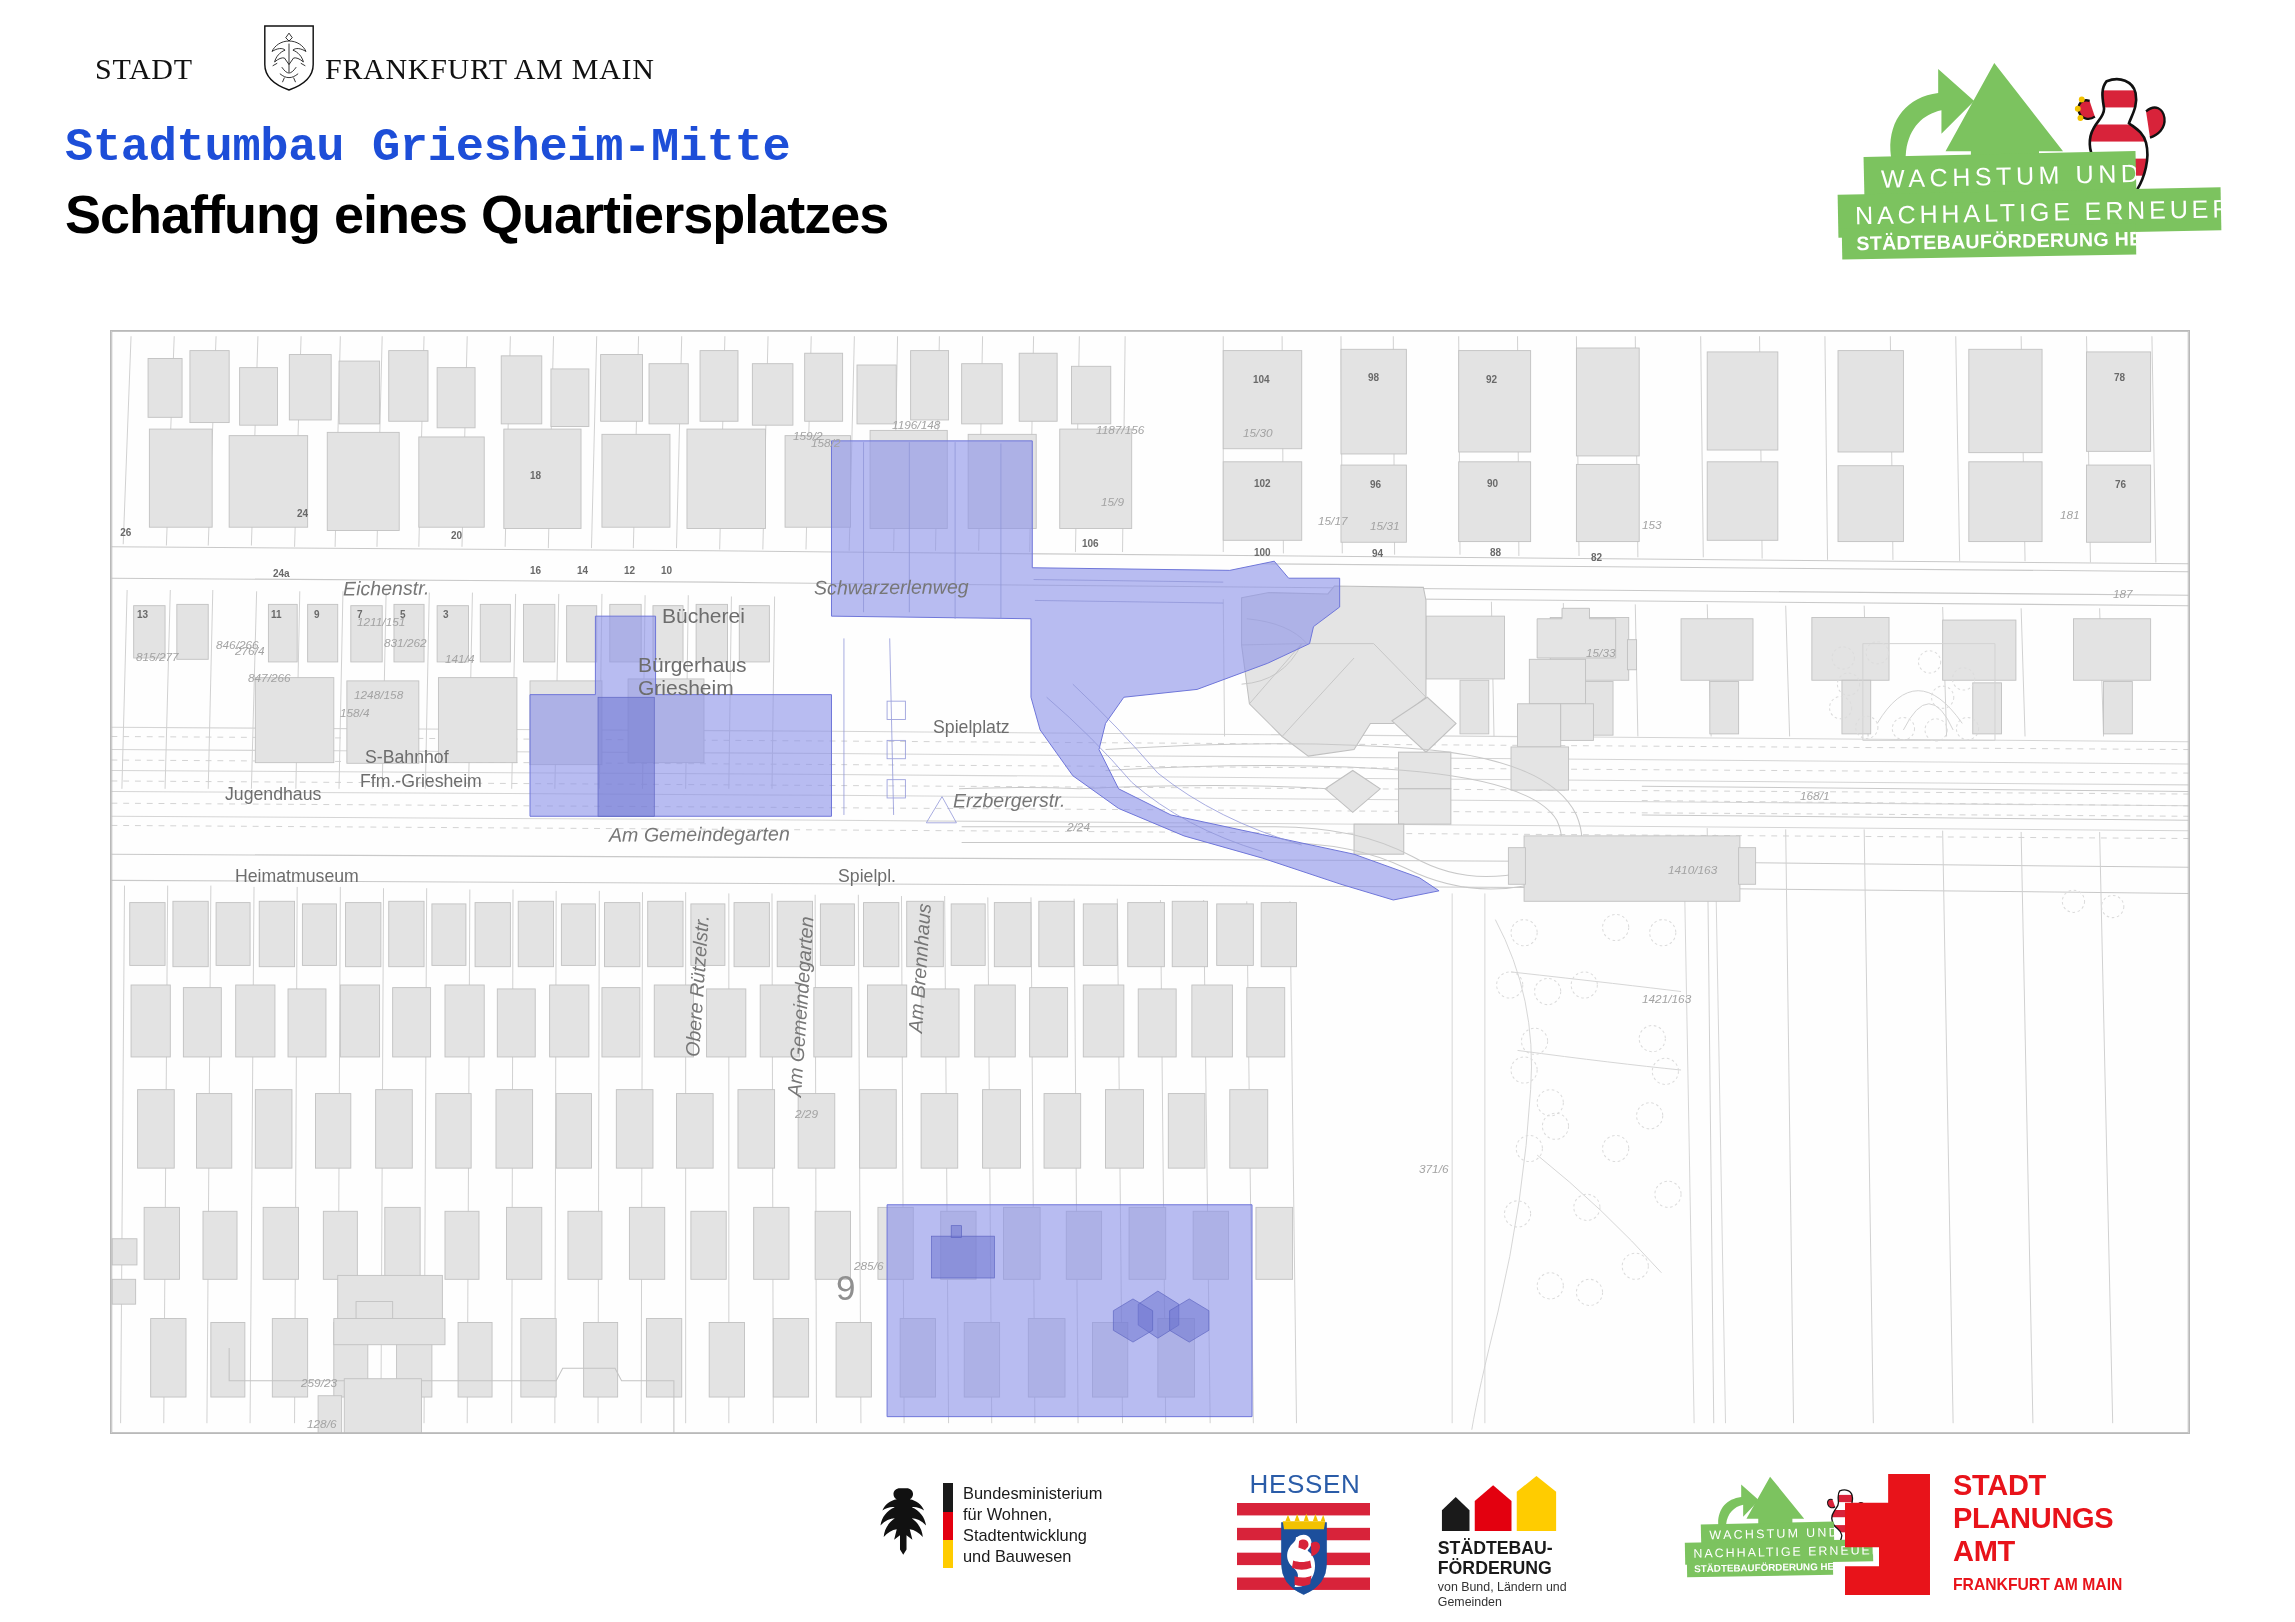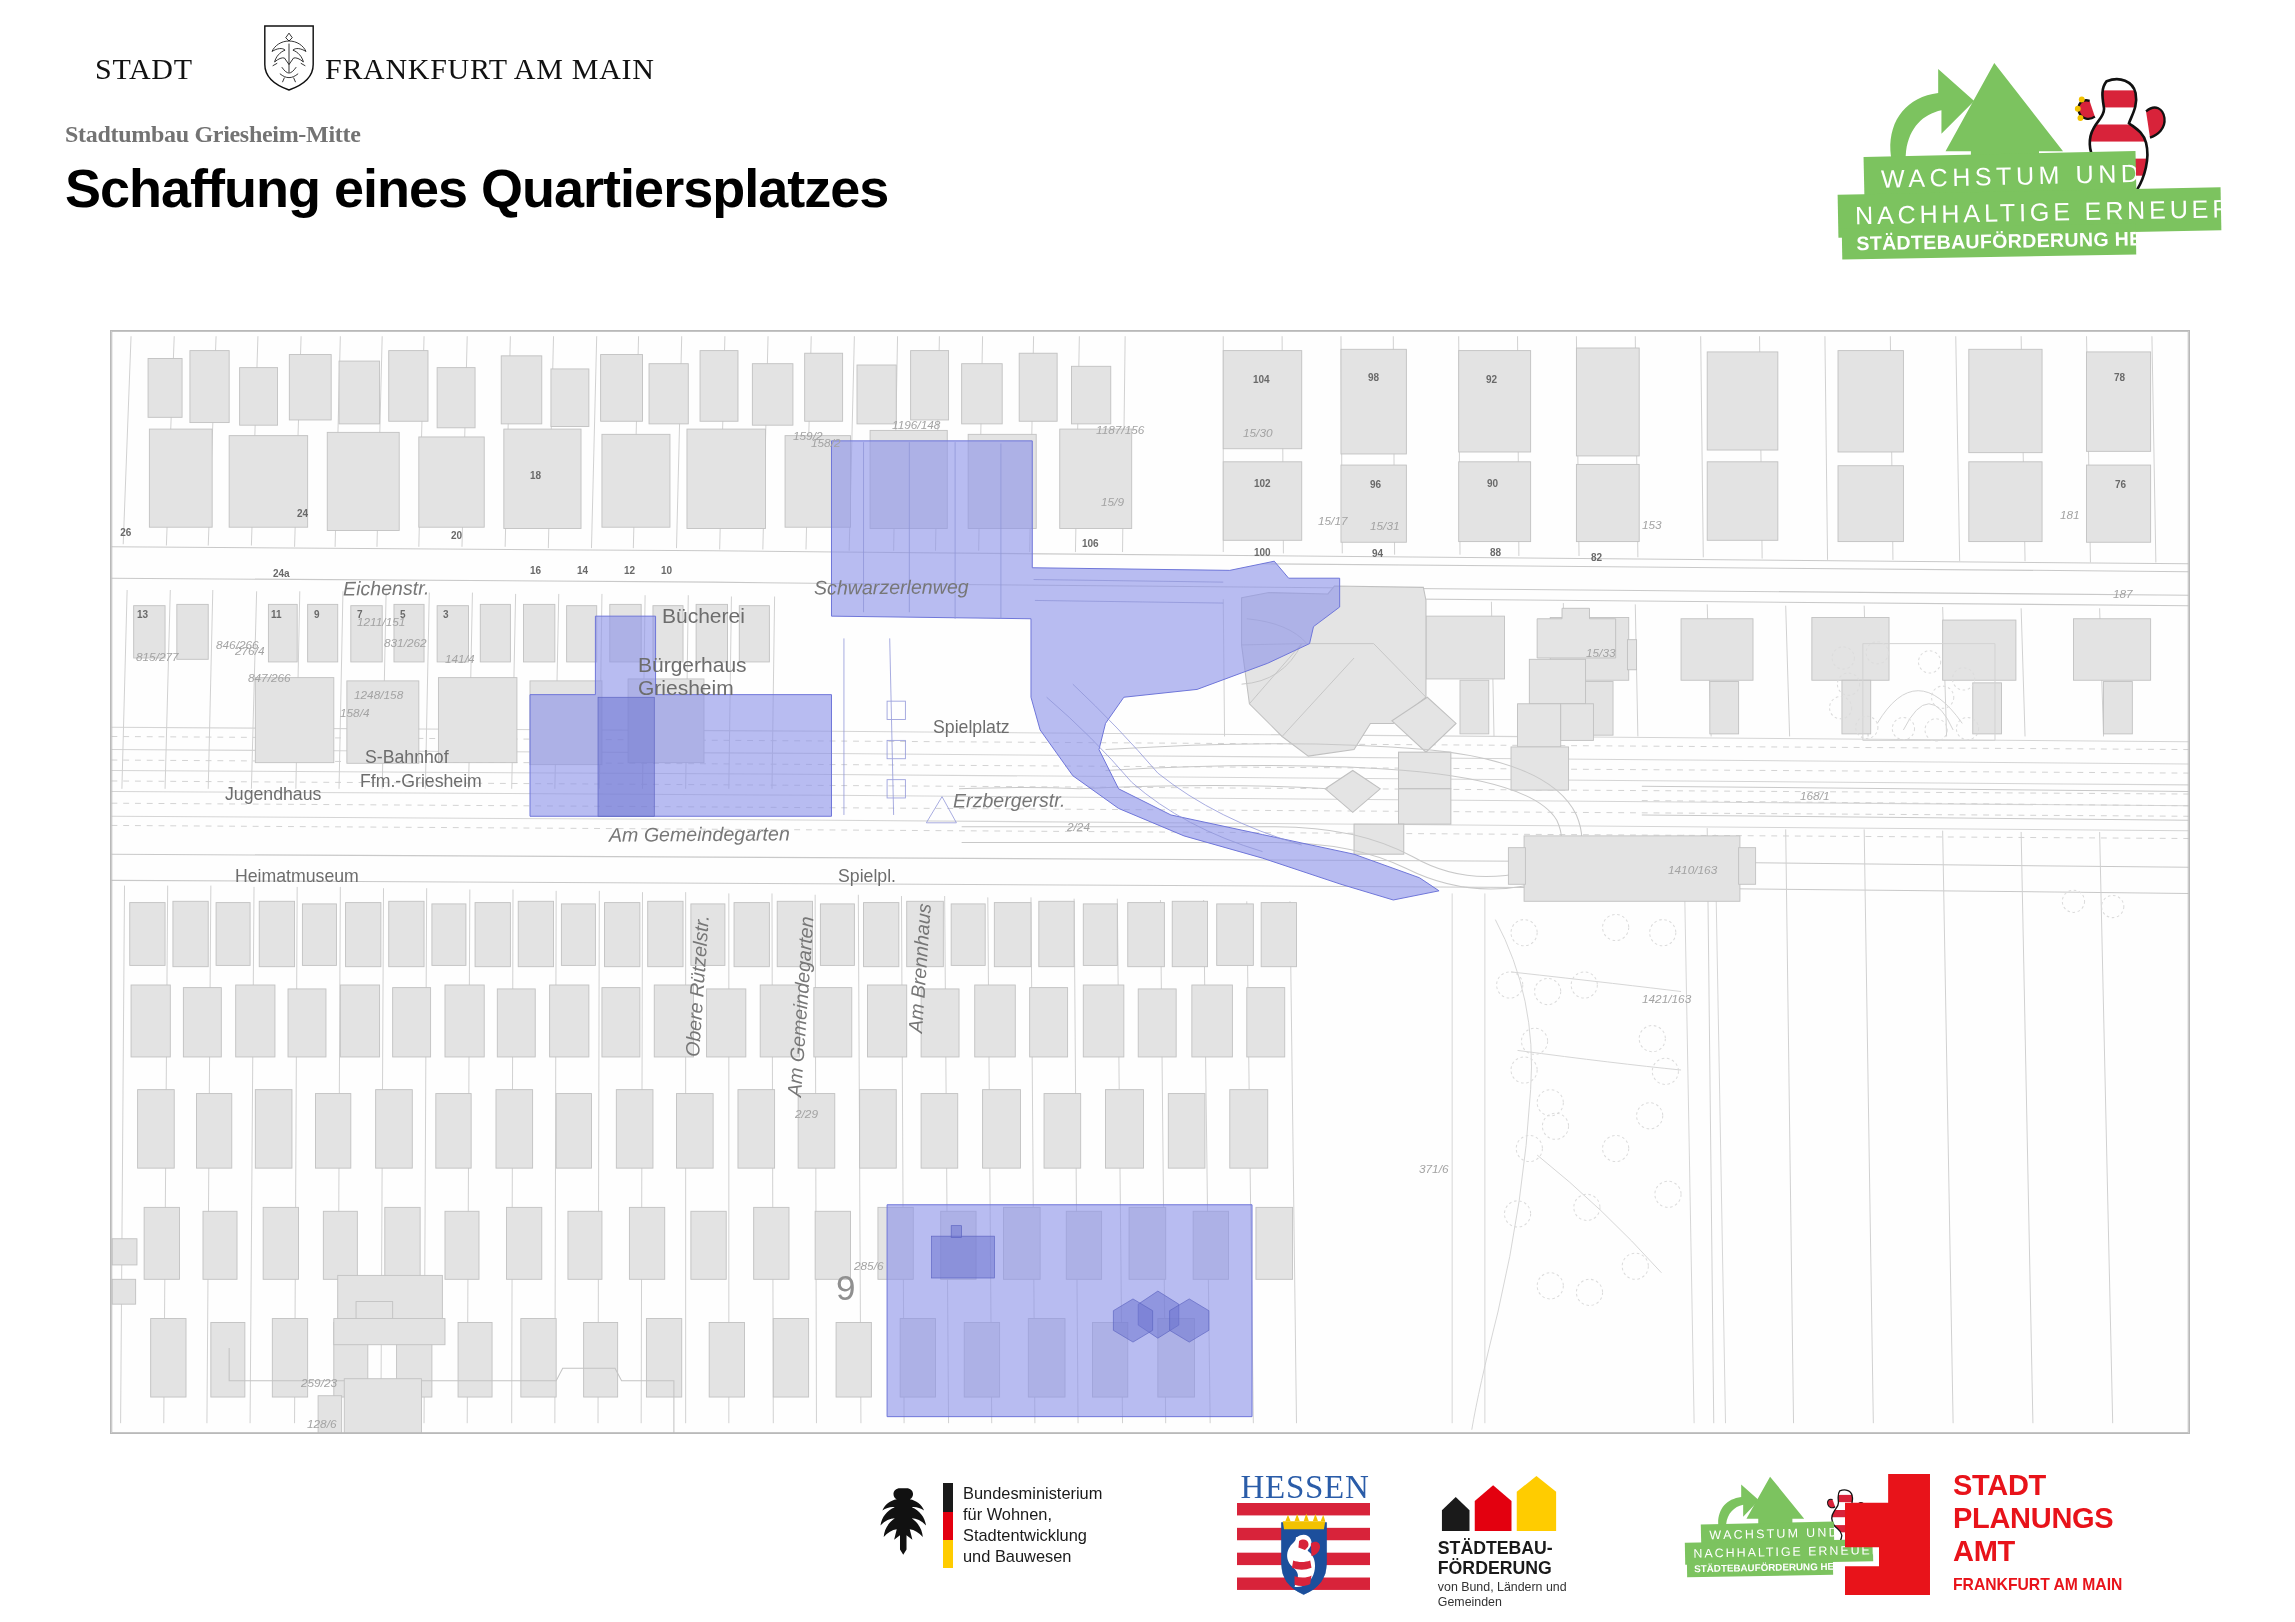--- a/index.html
+++ b/index.html
@@ -15,22 +15,22 @@
   #city-logo{position:absolute;left:95px;top:36px;width:419px;height:56px;}
   #city-logo .crest{position:absolute;left:167px;top:-11.8px;width:54px;height:68px;}
   #city-logo .crest svg{width:100%;height:100%;}
   #city-logo .logotype{position:absolute;left:0;top:11.8px;width:419px;height:39px;
     font-family:"Liberation Serif",serif;font-size:30px;letter-spacing:0.7px;
     color:#111;white-space:nowrap;}
   #city-logo .lt-a{position:absolute;left:0;top:3.9px;}
   #city-logo .lt-b{position:absolute;left:230px;top:3.9px;}
 
   #title-block{position:absolute;left:65px;top:121px;}
-  #proj-line{font-size:24px;font-weight:bold;letter-spacing:-0.3px;color:#737373;
-     margin:0 0 9.2px 0;font-family:Liberation Serif, serif;}
+  #proj-line{font-size:47px;font-weight:bold;letter-spacing:-0.3px;color:#1d4ed8;
+     margin:0 0 9.2px 0;font-family:Liberation Mono, monospace;}
   #proj-title{font-size:54px;font-weight:bold;letter-spacing:-1px;color:#000;
      margin:0;font-family:"Liberation Sans",sans-serif;}
 
   
   #wachstum-logo{position:absolute;right:46px;top:46px;width:445px;height:216px;}
   .wl-graphic{position:absolute;left:72px;top:0px;width:216px;height:150px;}
   .wl-lion{position:absolute;left:262px;top:26px;width:105px;height:137px;}
   .wl-band{position:absolute;background:#7cc35f;color:#fff;
      font-family:"Liberation Sans",sans-serif;display:flex;align-items:center;
      white-space:nowrap;overflow:hidden;}
@@ -69,22 +69,22 @@
   #bmwsb .eagle{position:absolute;left:0;top:14.4px;width:60px;height:72px;}
   #bmwsb .tricolor{position:absolute;left:73px;top:14.4px;width:9.8px;height:85px;}
   #bmwsb .tricolor i{display:block;height:33.33%;}
   #bmwsb .tricolor .c1{background:#1a1a1a;}
   #bmwsb .tricolor .c2{background:#e3000f;}
   #bmwsb .tricolor .c3{background:#ffcc00;}
   #bmwsb .txt{position:absolute;left:93px;top:14.4px;font-size:16.4px;line-height:1.28;
      color:#1a1a1a;font-family:"Liberation Sans",sans-serif;}
 
   #hessen{left:1230px;width:150px;}
-  #hessen .hname{font-size:33px;color:#2a5ca8;letter-spacing:0.7px;
-     font-family:Liberation Serif, serif;text-align:center;}
+  #hessen .hname{font-size:26px;color:#2a5ca8;letter-spacing:0.7px;
+     font-family:Liberation Sans, sans-serif;text-align:center;}
   #hessen .flag{position:absolute;left:6.5px;top:34px;width:134px;height:101px;}
 
   #stbf{left:1426px;width:209px;}
   #stbf .houses{position:absolute;left:11.8px;top:6.5px;width:128px;height:56px;}
   #stbf .t1{position:absolute;left:11.8px;top:69px;font-size:17.7px;font-weight:bold;
      line-height:1.15;color:#1a1a1a;}
   #stbf .t2{position:absolute;left:11.8px;top:111px;font-size:12.4px;line-height:1.2;color:#333;}
 
   #wachstum-foot{left:1649px;width:314px;}
   .wf-graphic{position:absolute;left:62px;top:5.2px;width:105px;height:72px;}

